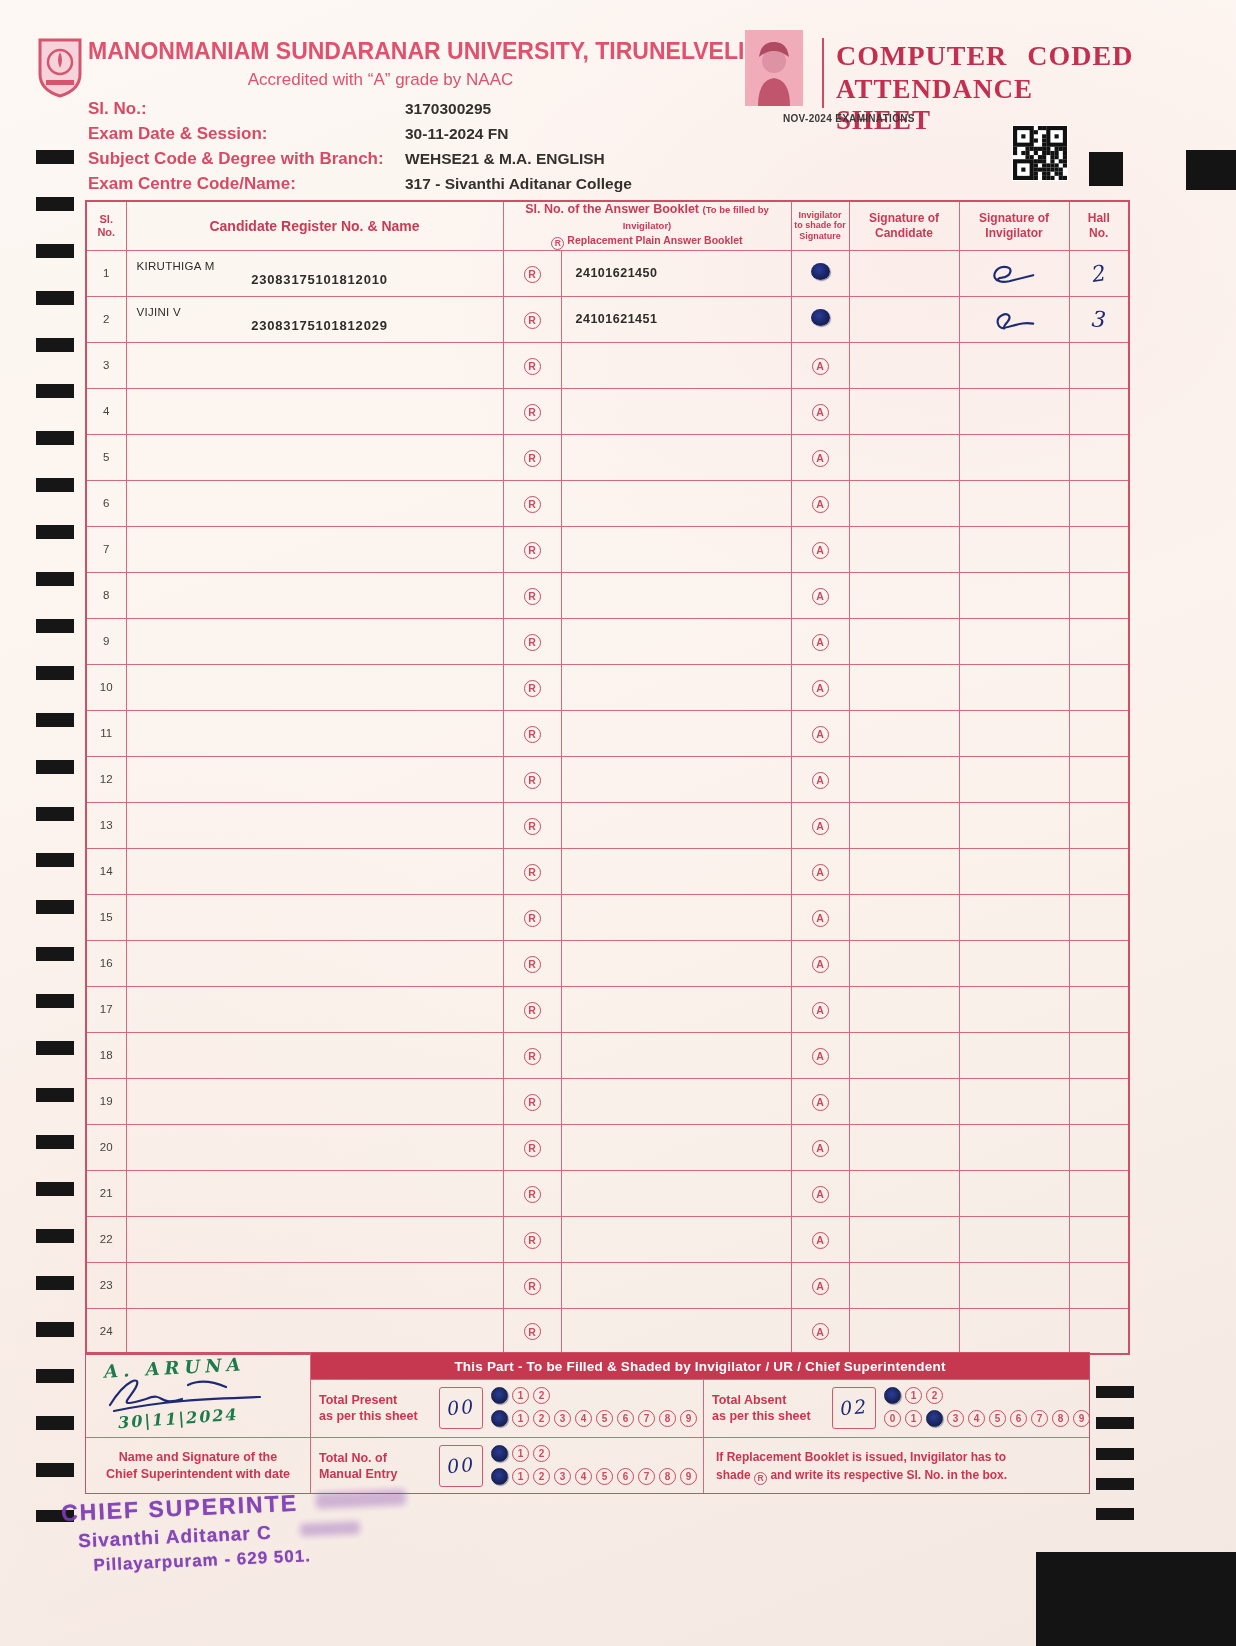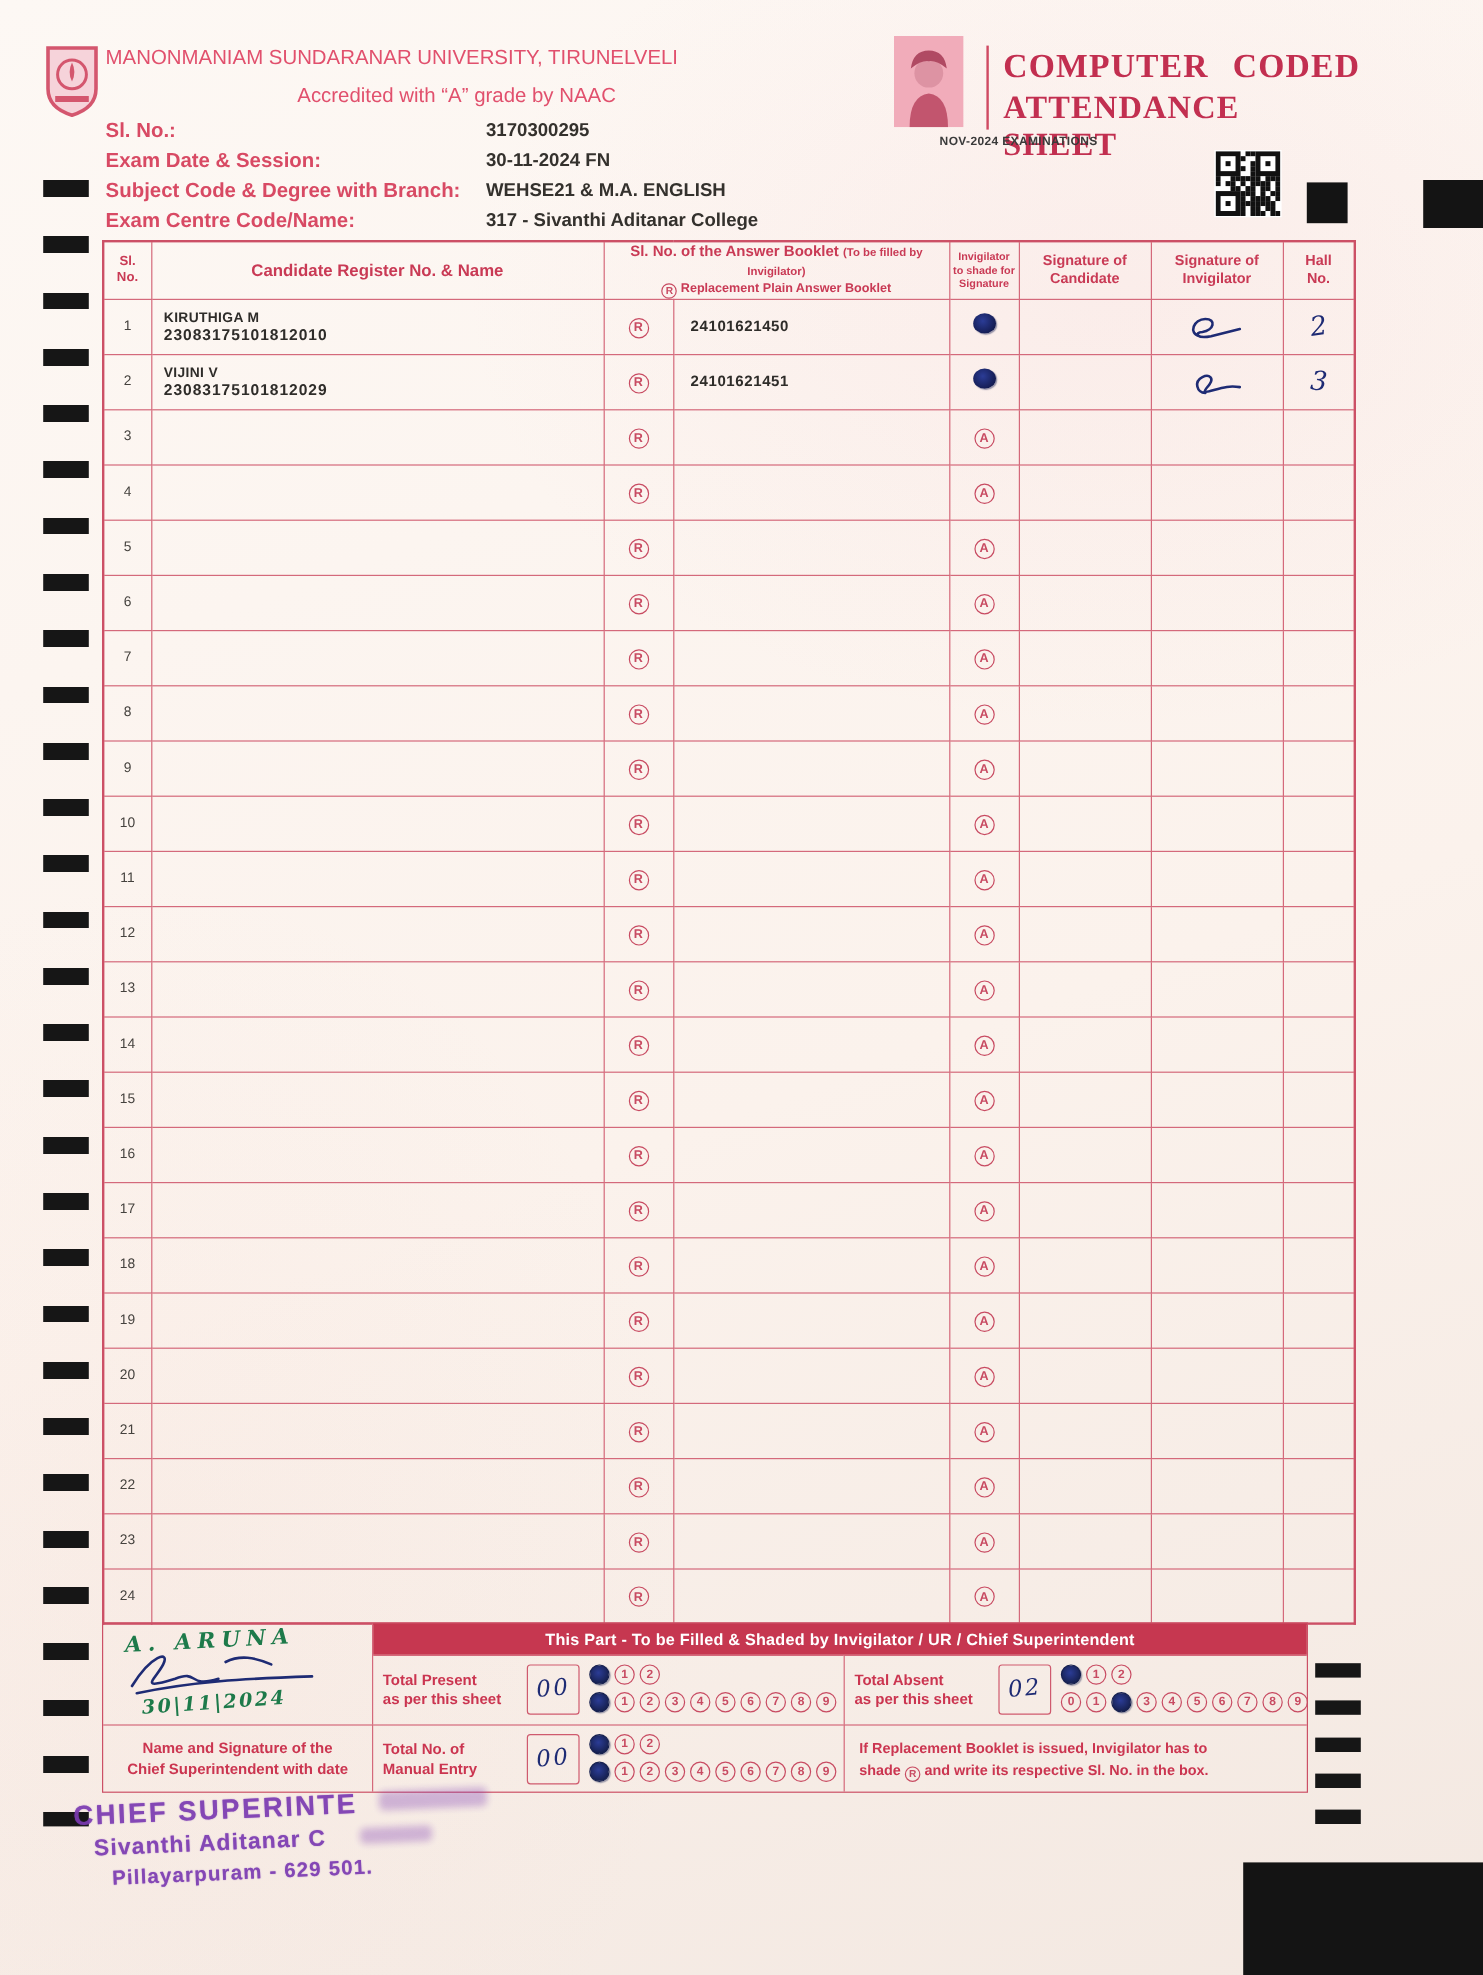--- a/index.html
+++ b/index.html
@@ -18,21 +18,21 @@
     background:repeating-linear-gradient(to bottom,#161616 0 14px, transparent 14px 46.9px);
   }
   .blk{ position:absolute; background:#141414; }
   .blk-qr-side{ left:1089px; top:152px; width:34px; height:34px; }
   .blk-right-edge{ left:1186px; top:150px; width:50px; height:40px; }
   .blk-corner{ left:1036px; top:1552px; width:200px; height:94px; }
   .rmark{ position:absolute; left:1096px; width:38px; height:12px; background:#161616; }
 
   
   .emblem{ position:absolute; left:36px; top:36px; width:48px; height:62px; }
-  .univ-name{ position:absolute; left:88px; top:38px; font-size:17px; font-weight:normal; color:#e1506d; }
+  .univ-name{ position:absolute; left:88px; top:38px; font-size:23px; font-weight:bold; color:#e1506d; }
   .accred{ position:absolute; left:88px; top:70px; width:585px; text-align:center; font-size:17px; font-weight:normal; color:#e1506d; }
   .portrait{ position:absolute; left:745px; top:30px; width:58px; height:76px; }
   .vline{ position:absolute; left:822px; top:38px; width:2px; height:70px; background:#cf4a63; }
   .t1,.t2{ position:absolute; left:836px; width:300px; font-family:"Liberation Serif", serif; font-weight:bold; color:#c22f50; letter-spacing:1px; word-spacing:12px; }
   .t1{ top:40px; font-size:28px; }
   .t2{ top:74px; font-size:27px; }
   .nov{ position:absolute; left:783px; top:113px; font-size:10px; font-weight:bold; color:#3a3a3a; letter-spacing:.3px; }
 
   
   .fl{ position:absolute; left:88px; font-size:17px; font-weight:bold; color:#d84a64; }
@@ -48,22 +48,22 @@
   .h-cand{ font-size:14px; }
   .bk-line1{ font-size:12.5px; line-height:1.25; }
   .bk-note{ font-size:9.5px; font-weight:bold; }
   .bk-line2{ font-size:10.5px; margin-top:1px; }
   .h-ab div{ font-size:9px; line-height:1.2; }
   .h-sig div, .h-hall div{ font-size:12px; line-height:1.25; }
   tbody tr{ height:46px; }
   td{ color:#2e2c29; }
   .c-sl{ text-align:center; font-size:11.5px; color:#45423e; }
   .c-cand{ padding-left:10px; }
-  .cand-name{ font-size:11.5px; font-weight:700; letter-spacing:.3px; }
-  .cand-reg{ font-size:13px; font-weight:600; letter-spacing:.8px; }
+  .cand-name{ font-size:11.5px; font-weight:400; letter-spacing:.3px; }
+  .cand-reg{ font-size:13px; font-weight:600; letter-spacing:.8px;text-align:center; }
   .c-r, .c-ab, .c-hall{ text-align:center; }
   .c-bk{ padding-left:14px; font-size:12.5px; font-weight:600; letter-spacing:.5px; }
   .cl{ display:inline-flex; width:17px; height:17px; border:1.4px solid #c84b62; border-radius:50%; color:#c84b62; font-size:10.5px; font-weight:bold; align-items:center; justify-content:center; background:transparent; }
   .cl-xs{ width:13px; height:13px; font-size:8.5px; vertical-align:-2px; }
   .blob{ display:inline-block; width:19px; height:17px; border-radius:50%;
          background:radial-gradient(circle at 42% 38%, #2b3c96, #141c52 72%);
          box-shadow:1px 1px 1px rgba(20,28,82,.45); }
   .inksig{ width:54px; height:24px; display:block; margin:2px auto 0; }
   .ink-hall{ display:inline-block; font-family:"DejaVu Serif", serif; font-style:italic; font-size:22px; color:#1e2b74; }
 

